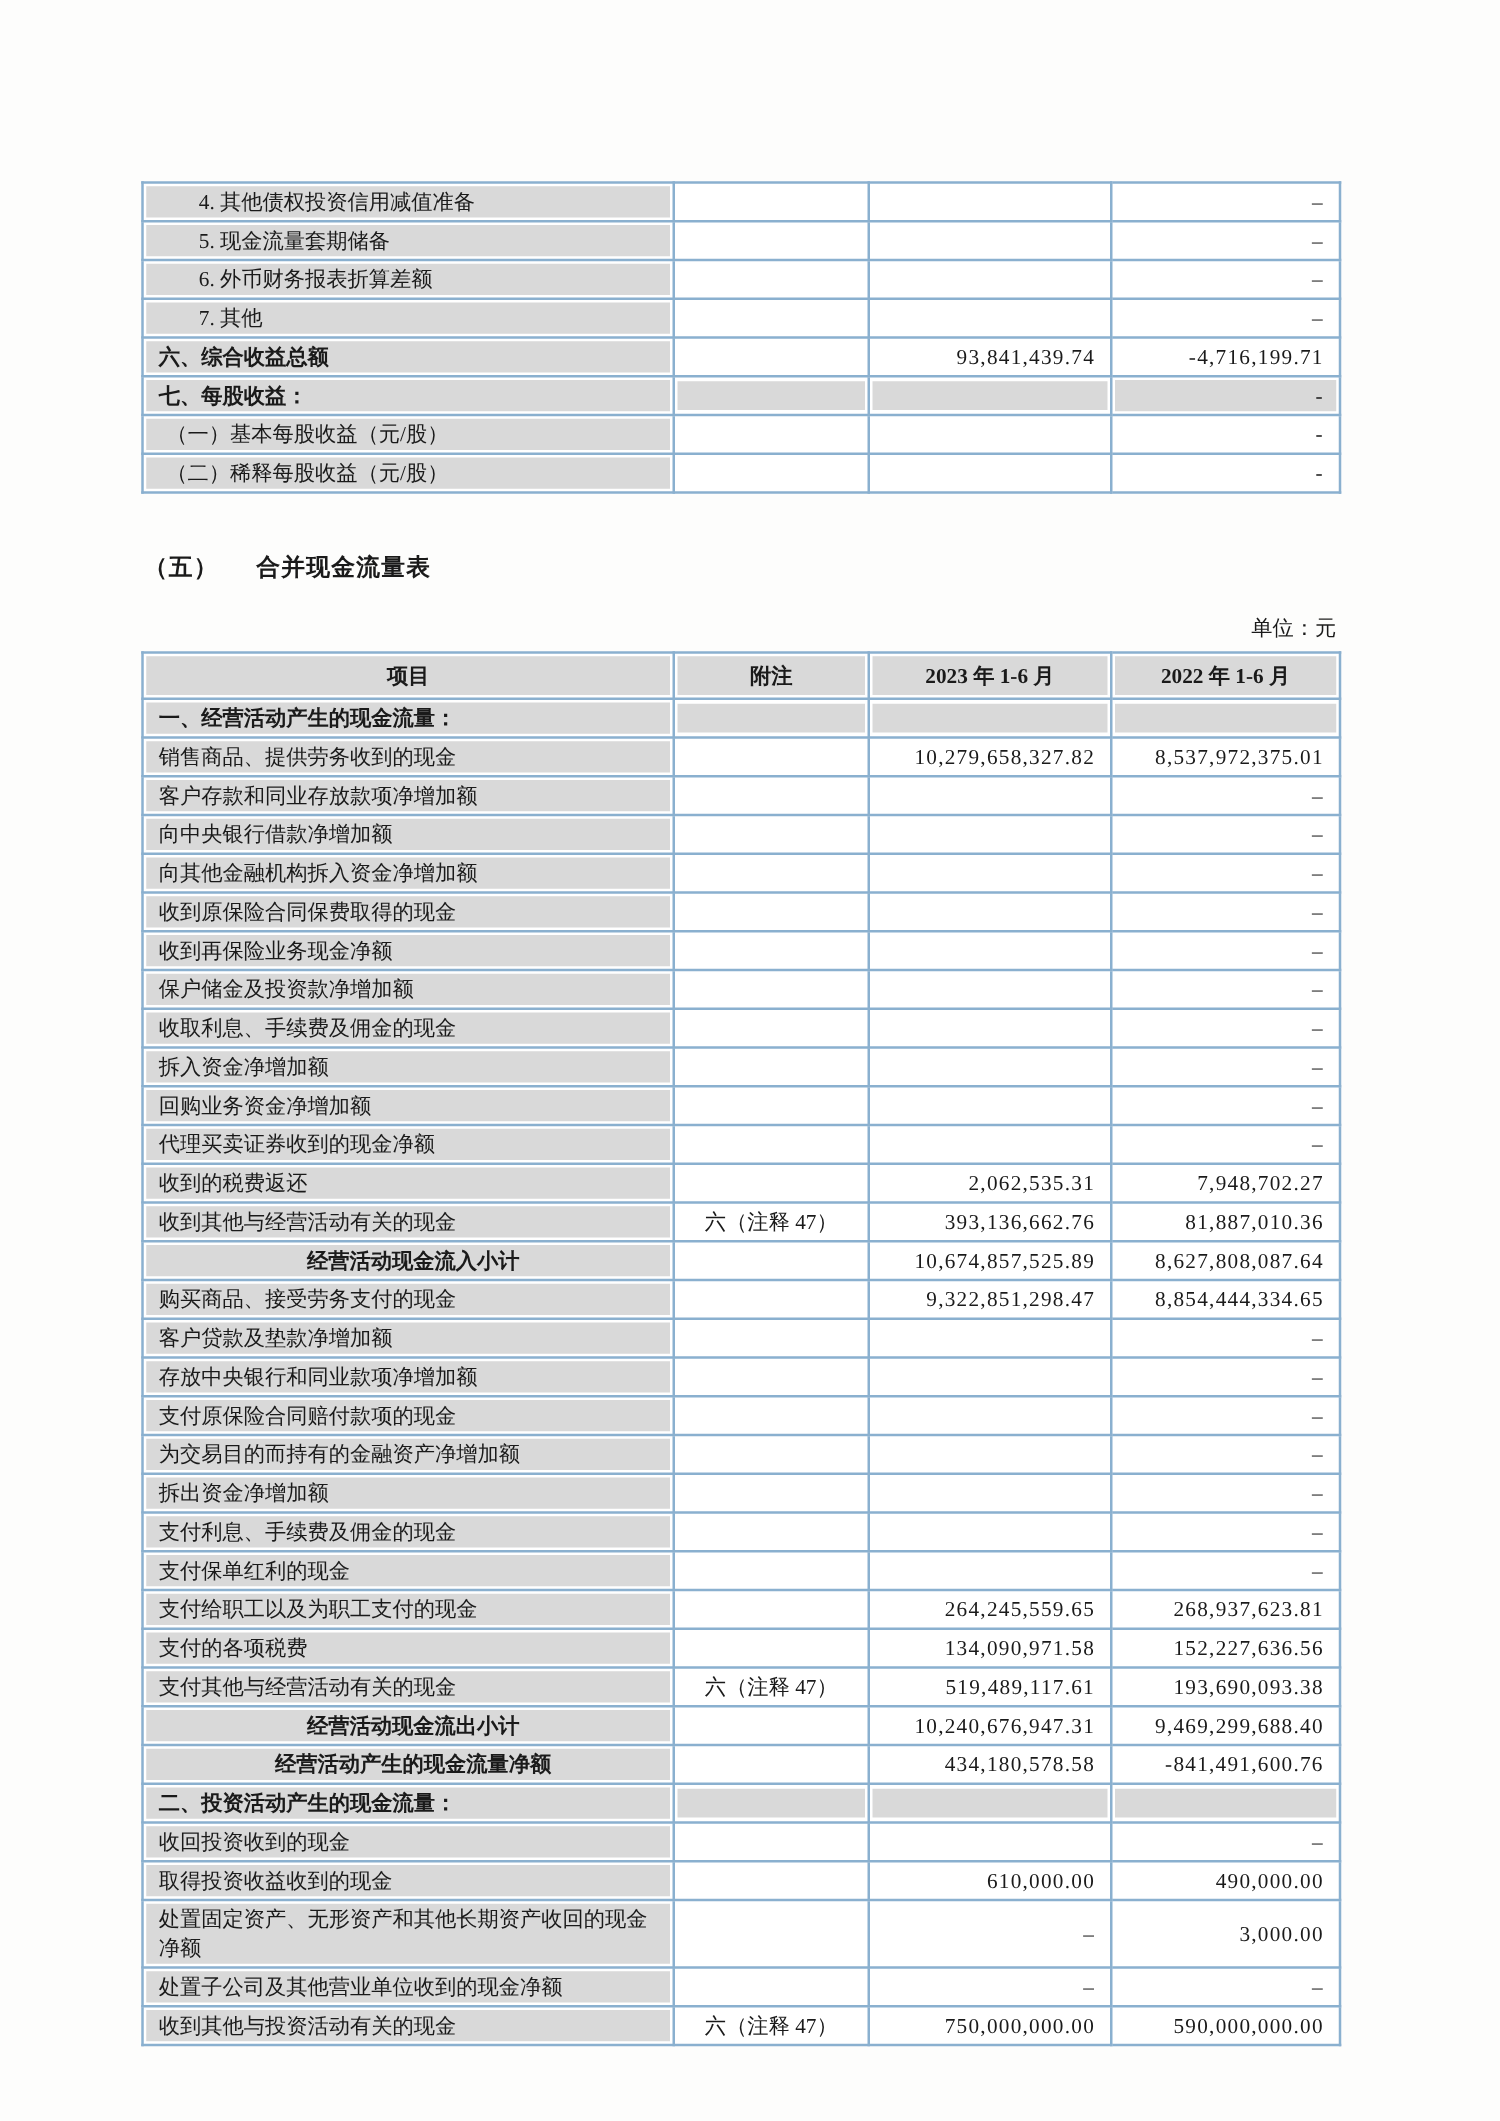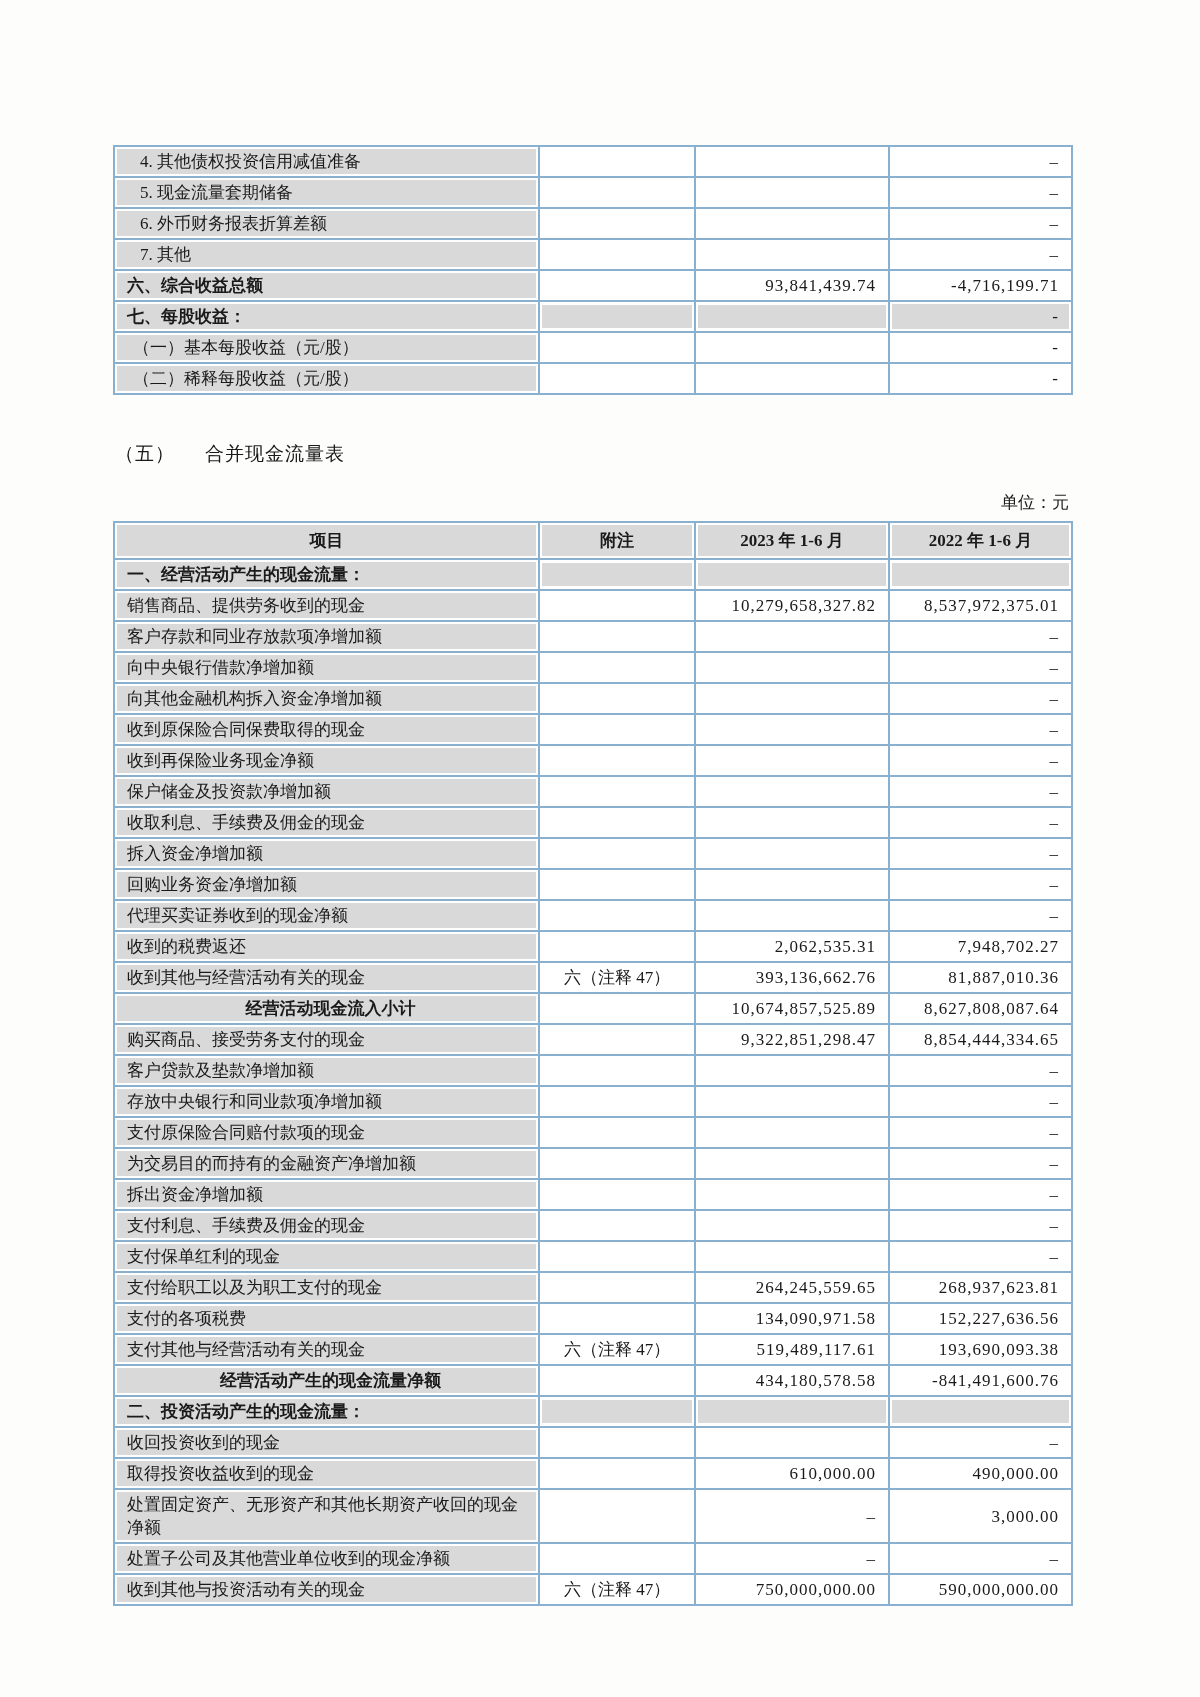--- a/index.html
+++ b/index.html
@@ -29,34 +29,34 @@
     line-height:23px;
     font-size:17px;
     padding:1px 4px;
     box-sizing:border-box;
   }
   .fill.gray{background:#d9d9d9;}
   th .fill{text-align:center;font-weight:bold;line-height:29px;}
 
   .cell-label .fill{text-align:left;padding-left:10px;}
   .cell-label .fill.ind-1{padding-left:16px;}
-  .cell-label .fill.ind-2{padding-left:23px;}
+  .cell-label .fill.ind-2{padding-left:42px;}
   .cell-note .fill{text-align:center;}
   .cell-num .fill{text-align:right;padding-right:10px;letter-spacing:1px;}
 
   tr.row-section .cell-label .fill,
   tr.row-total .cell-label .fill,
   tr.row-subtotal .cell-label .fill{font-weight:bold;}
   tr.row-subtotal .cell-label .fill{text-align:center;padding-left:12px;}
 
   .section-heading{
     margin-top:46px;
     margin-left:2px;
     font-size:19px;
-    font-weight:normal;
+    font-weight:bold;
     letter-spacing:1px;
   }
   .section-heading .num{display:inline-block;margin-right:30px;}
 
   .unit-line{
     width:958px;
     box-sizing:border-box;
     margin-top:24px;
     margin-bottom:7px;
     text-align:right;
@@ -581,20 +581,34 @@
           </td>
           <td class="cell-num">
             <div class="fill">519,489,117.61</div>
           </td>
           <td class="cell-num">
             <div class="fill">193,690,093.38</div>
           </td>
         </tr>
         <tr class="row-subtotal">
           <td class="cell-label">
+            <div class="fill gray">经营活动现金流出小计</div>
+          </td>
+          <td class="cell-note">
+            <div class="fill"></div>
+          </td>
+          <td class="cell-num">
+            <div class="fill">10,240,676,947.31</div>
+          </td>
+          <td class="cell-num">
+            <div class="fill">9,469,299,688.40</div>
+          </td>
+        </tr>
+        <tr class="row-subtotal">
+          <td class="cell-label">
             <div class="fill gray">经营活动产生的现金流量净额</div>
           </td>
           <td class="cell-note">
             <div class="fill"></div>
           </td>
           <td class="cell-num">
             <div class="fill">434,180,578.58</div>
           </td>
           <td class="cell-num">
             <div class="fill">-841,491,600.76</div>

